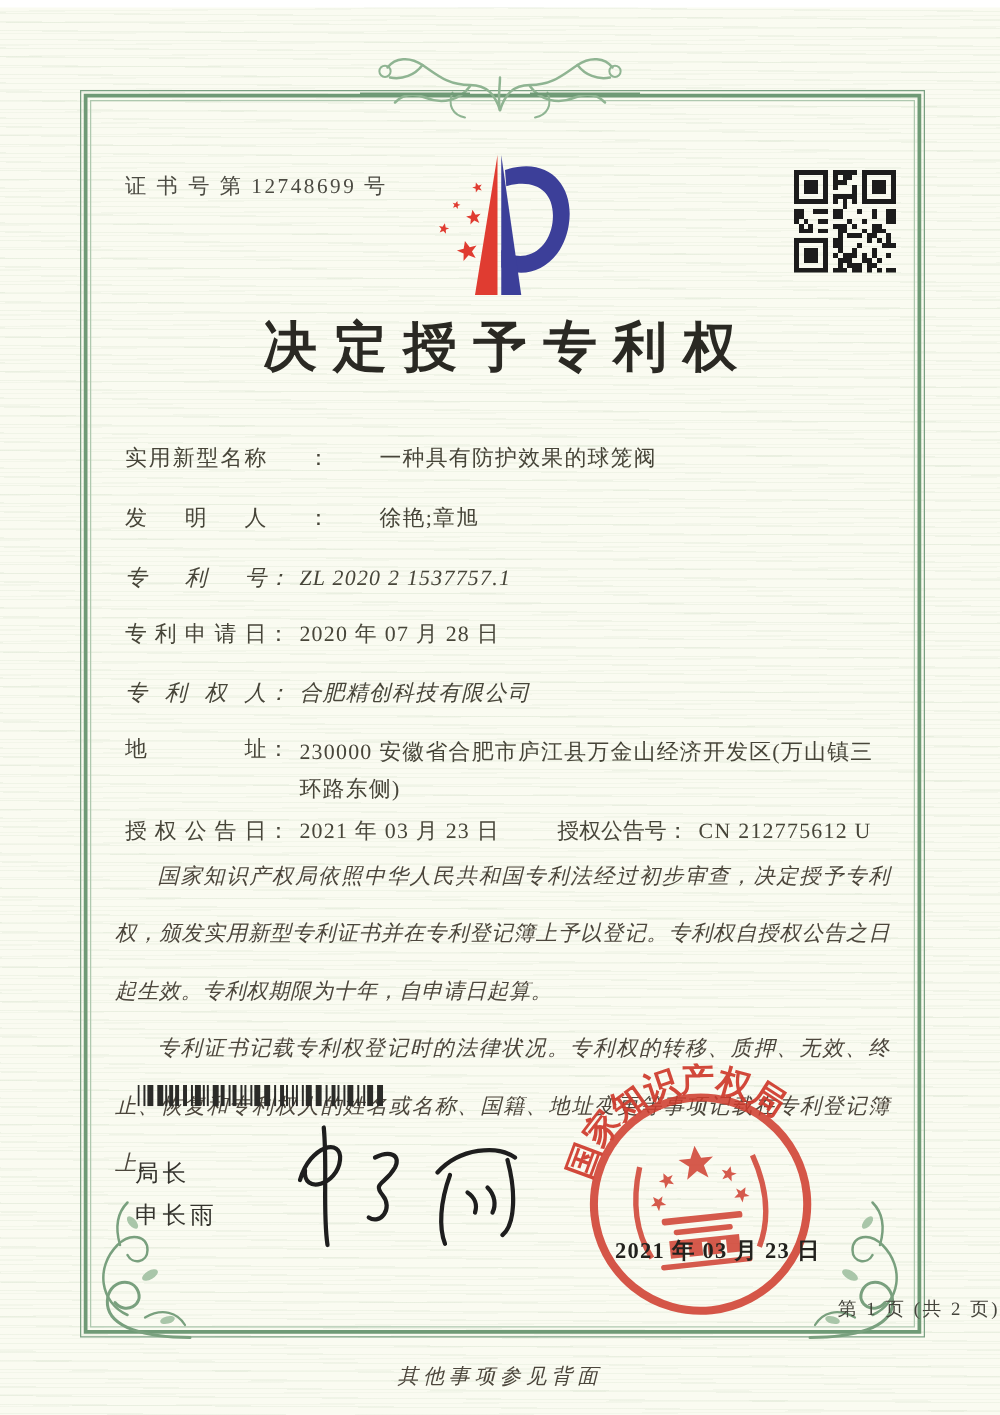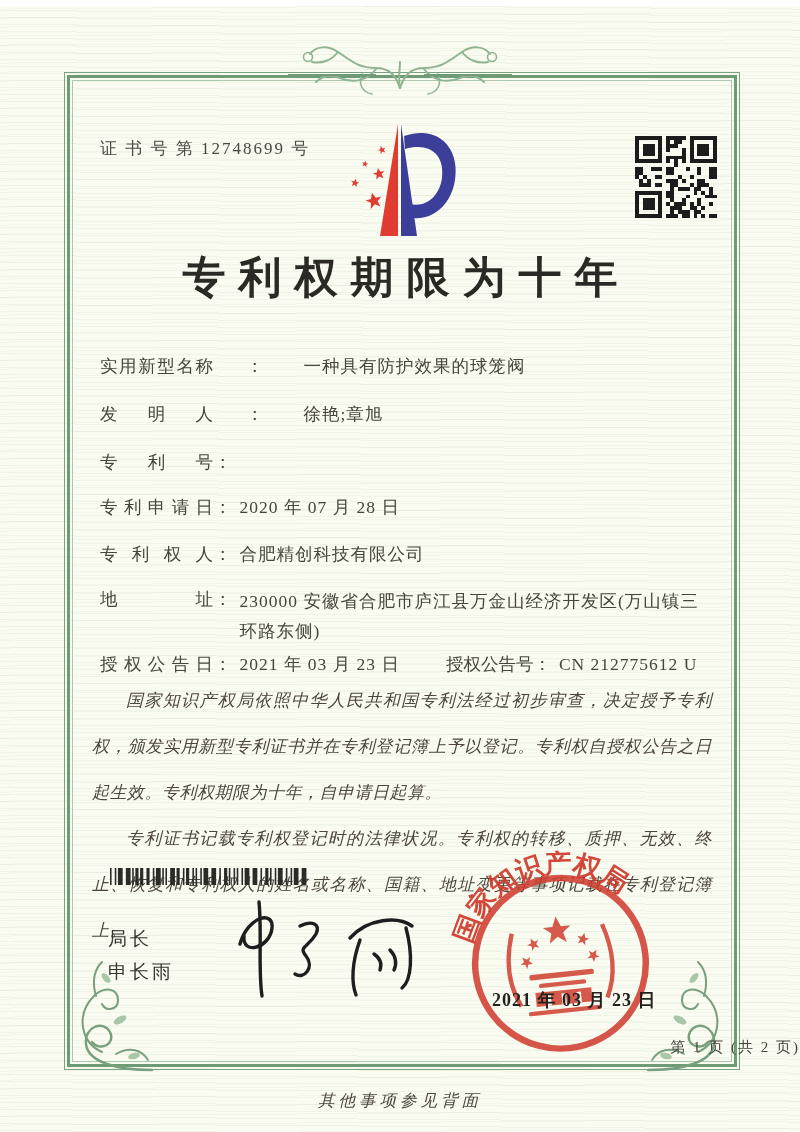--- a/index.html
+++ b/index.html
@@ -25,21 +25,21 @@
   .qr svg { width:100%; height:100%; }
 
   .title { position:absolute; left:0; right:0; top:243px; text-align:center;
     font-size:43px; font-weight:700; letter-spacing:13px; padding-left:13px; color:#2a2923; }
 
   .fields { position:absolute; left:100px; top:347px; width:614px; font-size:17.5px; color:#474539; }
   .frow { display:flex; align-items:flex-start; line-height:27px; }
   .flabel { width:114px; flex:0 0 114px; text-align:justify; text-align-last:justify; letter-spacing:1px; }
   .fcolon { flex:0 0 auto; }
   .fvalue { margin-left:8px; letter-spacing:1px; }
-  .mb21 { margin-bottom:21px;gap:32px; } .mb18 { margin-bottom:18px; } .mb20 { margin-bottom:20px; }
+  .mb21 { margin-bottom:21px;gap:32px; } .mb18 { margin-bottom:18px;font-style:italic; } .mb20 { margin-bottom:20px; }
   .addr .fvalue { width:478px; line-height:30px; }
   .addr { margin-bottom:5px; }
   .grant2 { margin-left:46px; display:flex; }
 
   .paras { position:absolute; left:92px; top:672px; width:620px;
     font-size:17px; line-height:46px; text-align:justify; color:#4c463c; font-style:italic; letter-spacing:0.5px; }
   .paras p { text-indent:2em; }
 
   .barcode { position:absolute; left:110px; top:862px; width:198px; height:17px; }
 
@@ -336,36 +336,37 @@
         <rect x="9" y="20" width="1" height="1"></rect>
         <rect x="10" y="20" width="1" height="1"></rect>
         <rect x="12" y="20" width="1" height="1"></rect>
         <rect x="13" y="20" width="1" height="1"></rect>
         <rect x="15" y="20" width="1" height="1"></rect>
         <rect x="17" y="20" width="1" height="1"></rect>
         <rect x="19" y="20" width="1" height="1"></rect>
         <rect x="20" y="20" width="1" height="1"></rect>
       </svg></div>
 
-  <div class="title">专利权期限为十年</div>
+  <div class="title">决定授予专利权</div>
 
   <div class="fields">
     <div class="frow mb21">
       <span class="flabel">实用新型名称</span>
         <span class="fcolon">：</span>
       <span class="fvalue">一种具有防护效果的球笼阀</span>
     </div>
     <div class="frow mb21">
       <span class="flabel">发明人</span>
         <span class="fcolon">：</span>
       <span class="fvalue">徐艳;章旭</span>
     </div>
     <div class="frow mb18">
       <span class="flabel">专利号</span>
         <span class="fcolon">：</span>
+      <span class="fvalue">ZL 2020 2 1537757.1</span>
     </div>
     <div class="frow mb20">
       <span class="flabel">专利申请日</span>
         <span class="fcolon">：</span>
       <span class="fvalue">2020 年 07 月 28 日</span>
     </div>
     <div class="frow mb18">
       <span class="flabel">专利权人</span>
         <span class="fcolon">：</span>
       <span class="fvalue">合肥精创科技有限公司</span>

